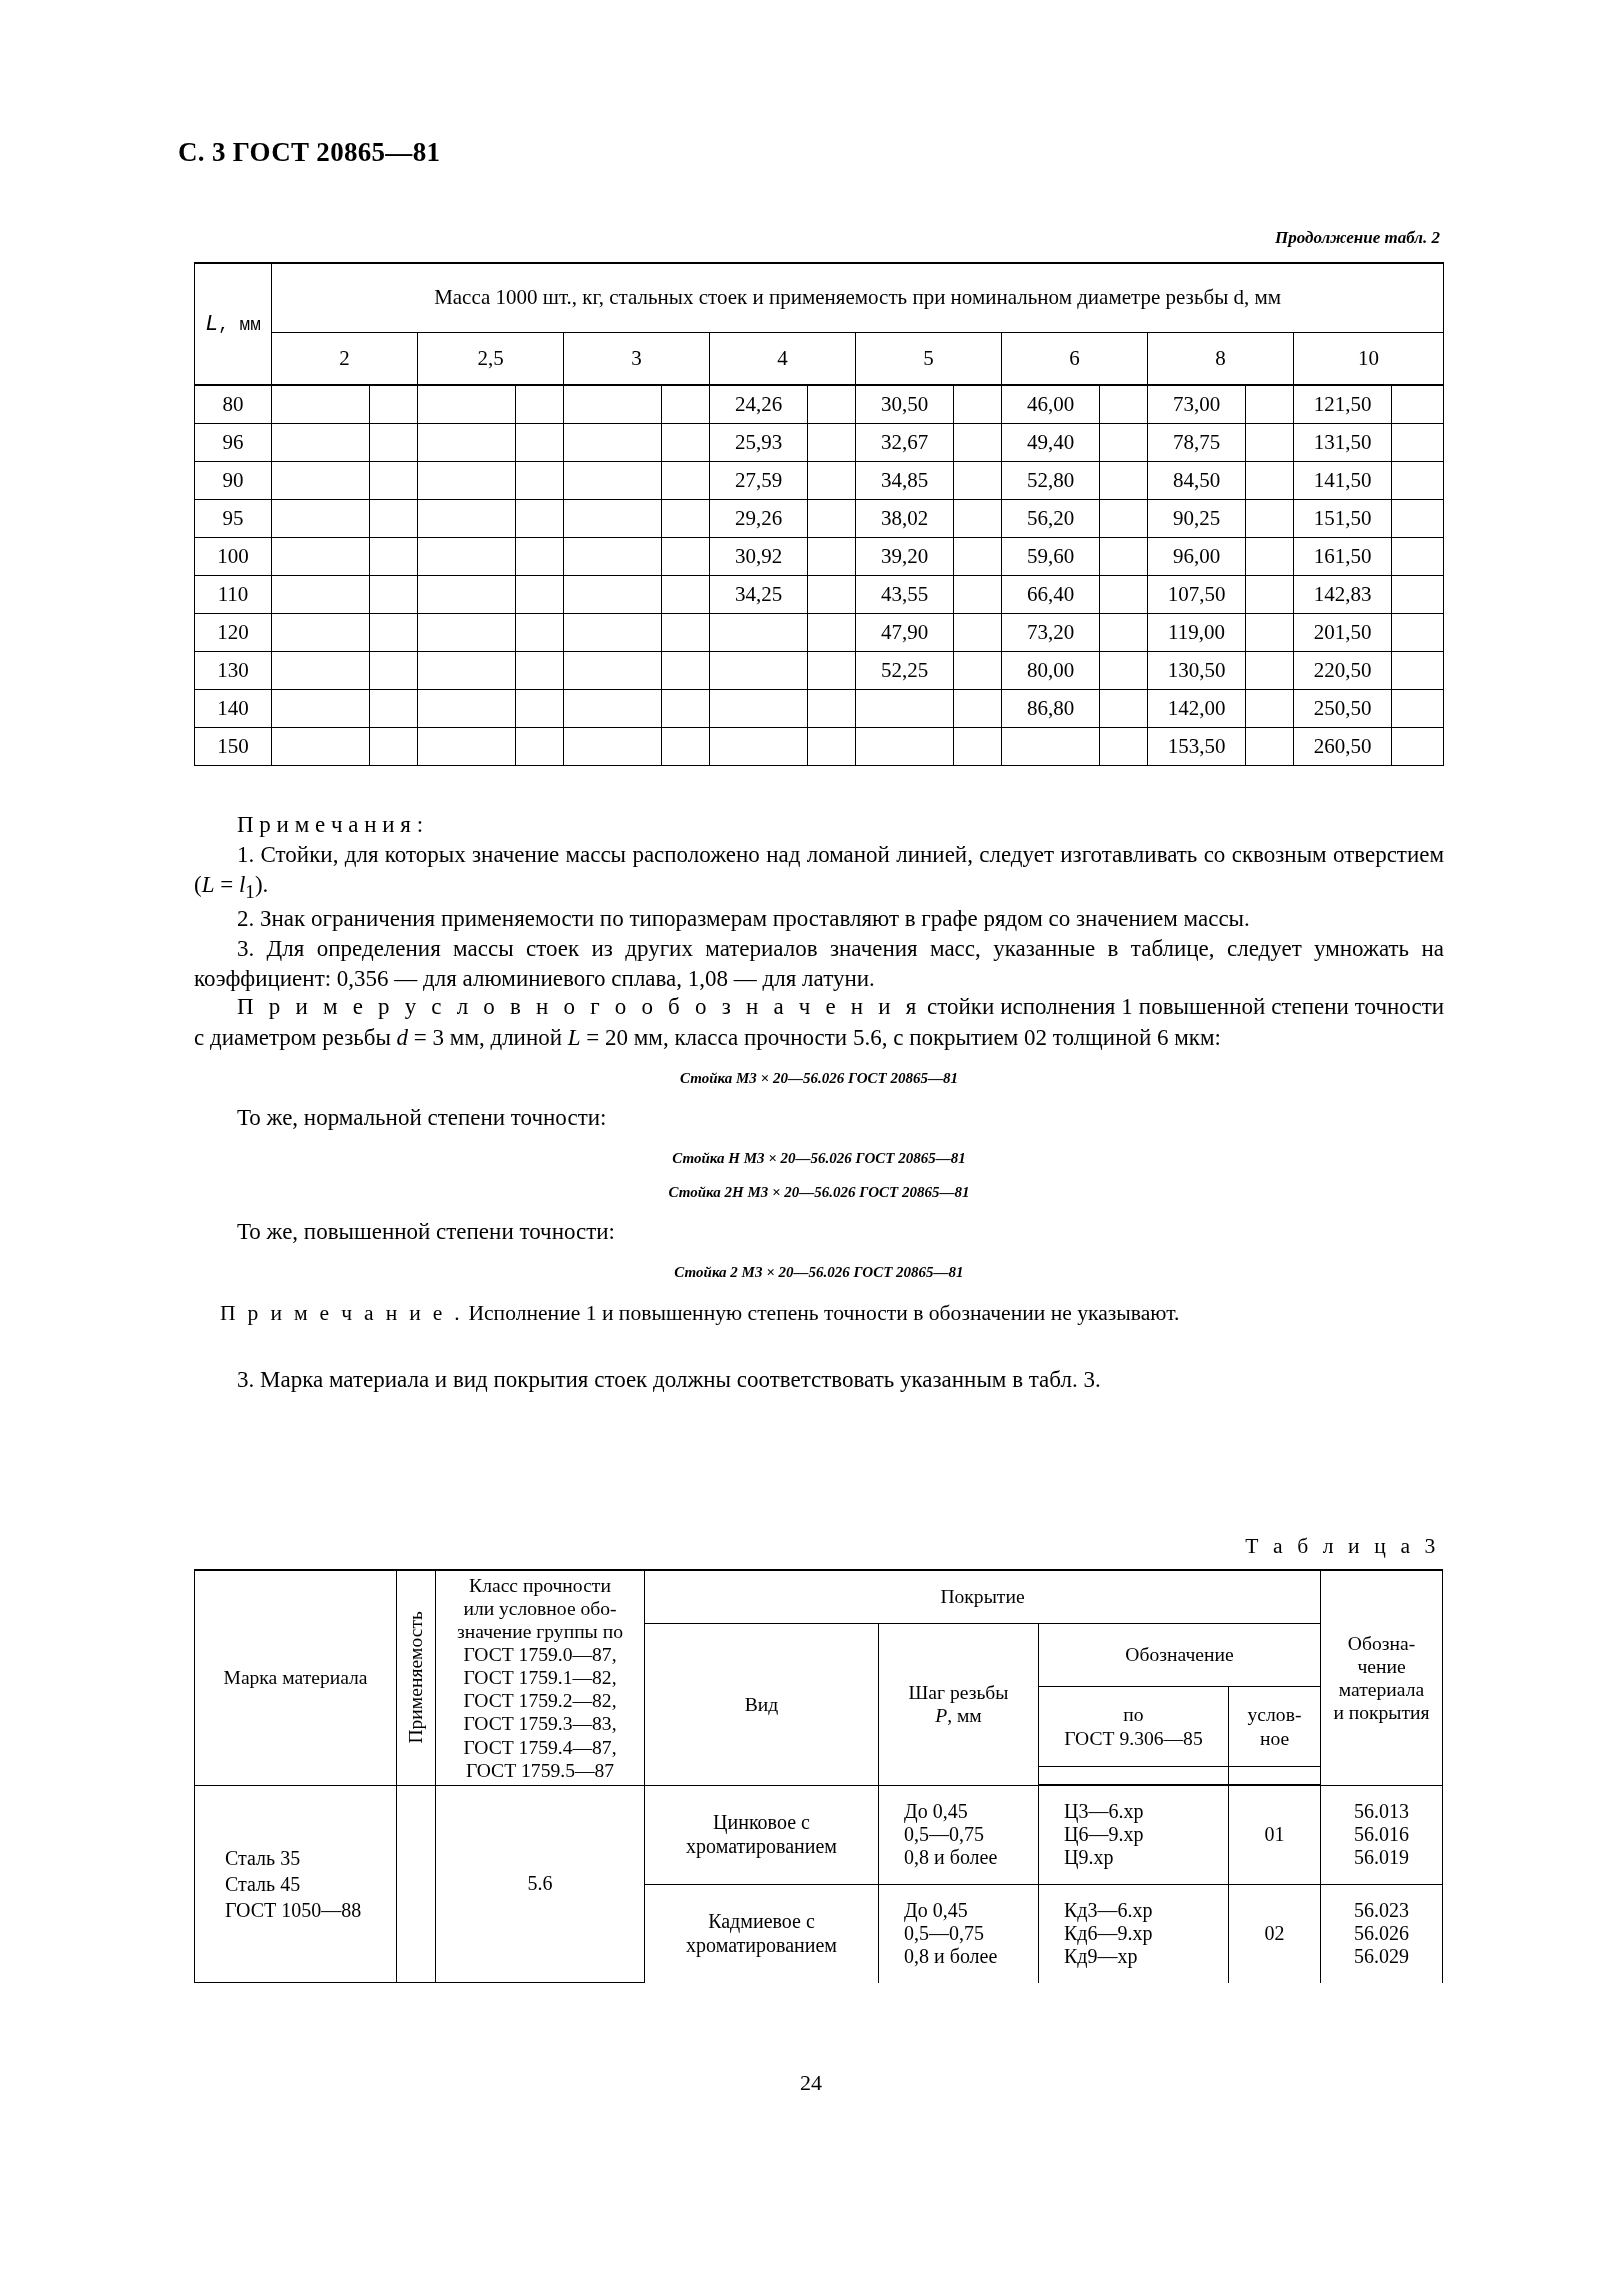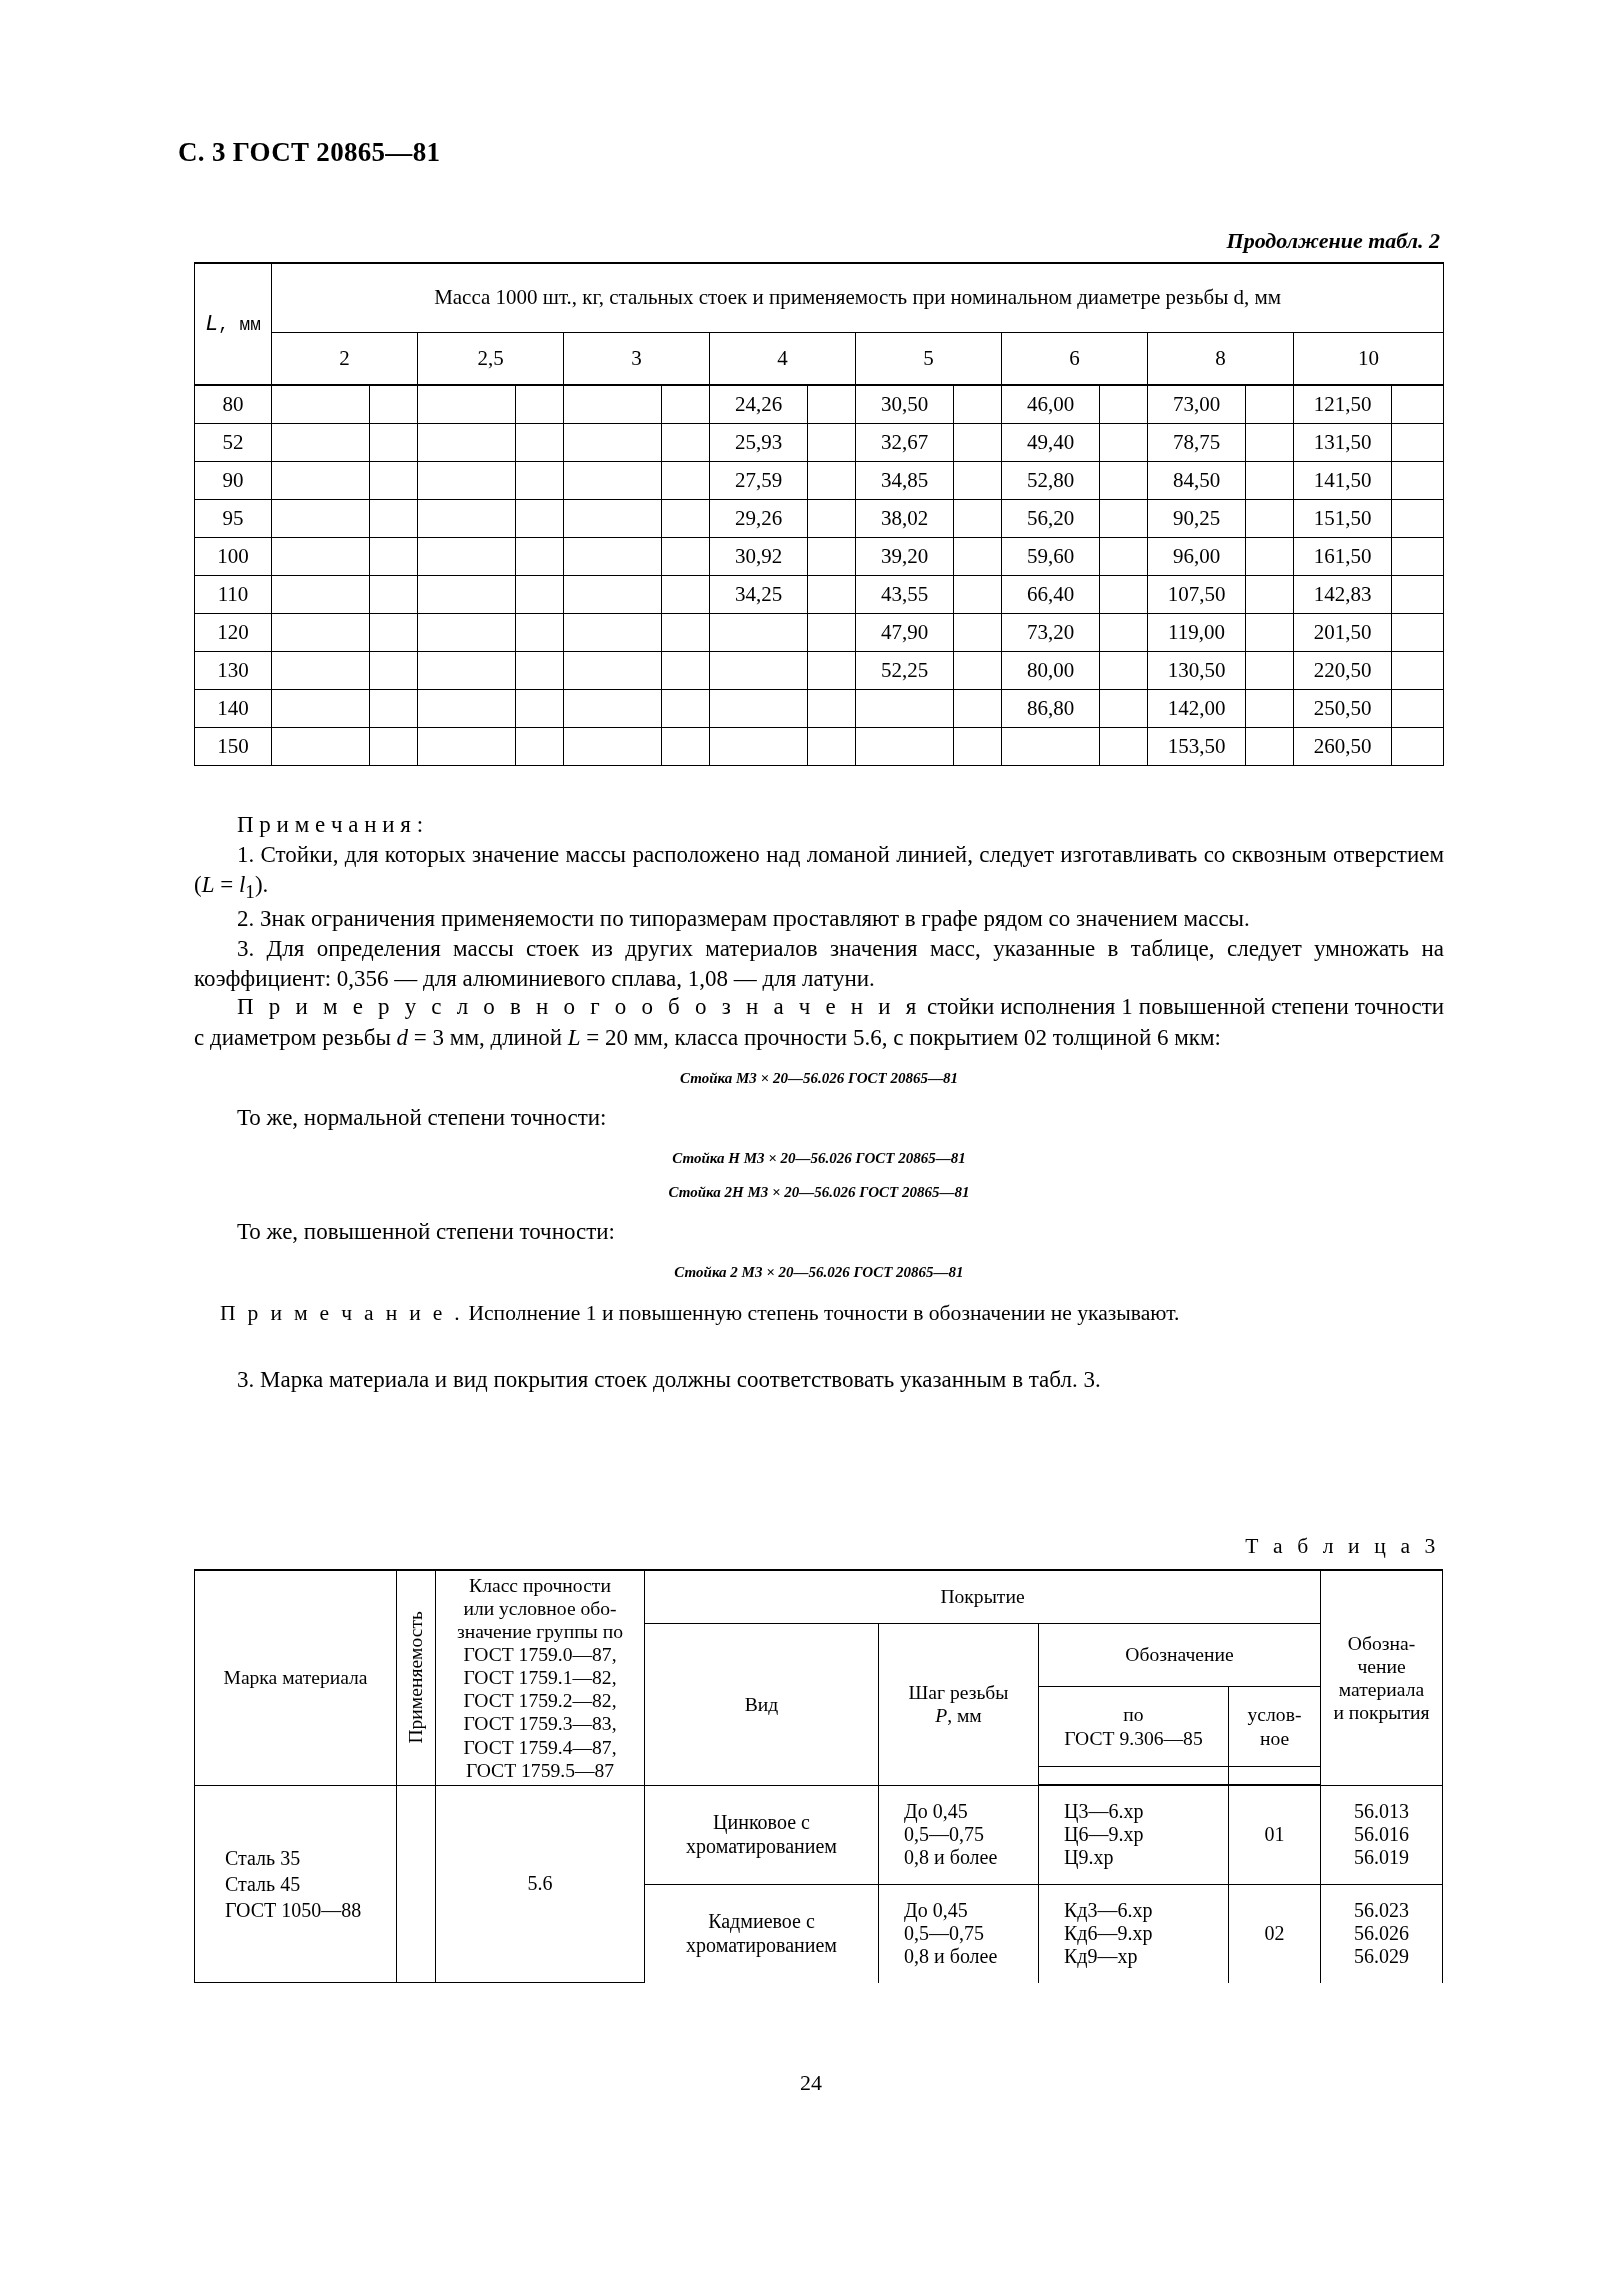--- a/index.html
+++ b/index.html
@@ -31,21 +31,21 @@
     font-weight: bold;
     letter-spacing: 0.3px;
     white-space: nowrap;
   }
 
   
   .tbl-caption-cont {
     position: absolute;
     right: 182px;
     top: 228px;
-    font-size: 22px;
+    font-size: 17px;
     font-style: italic;
     font-weight: bold;
     white-space: nowrap;
   }
 
   
   .t2wrap {
     position: absolute;
     left: 194px;
     top: 262px;
@@ -260,21 +260,21 @@
             <td class="acell rowsep-strong"></td>
           <td class="vcell rowsep-strong">46,00</td>
             <td class="acell rowsep-strong"></td>
           <td class="vcell rowsep-strong">73,00</td>
             <td class="acell rowsep-strong"></td>
           <td class="vcell rowsep-strong">121,50</td>
             <td class="acell rowsep-strong"></td>
         </tr>
 
         <tr>
-          <td class="lcell">52</td>
+          <td class="lcell">96</td>
           <td class="vcell"></td>
             <td class="acell"></td>
           <td class="vcell"></td>
             <td class="acell"></td>
           <td class="vcell"></td>
             <td class="acell"></td>
           <td class="vcell">25,93</td>
             <td class="acell"></td>
           <td class="vcell">32,67</td>
             <td class="acell"></td>

